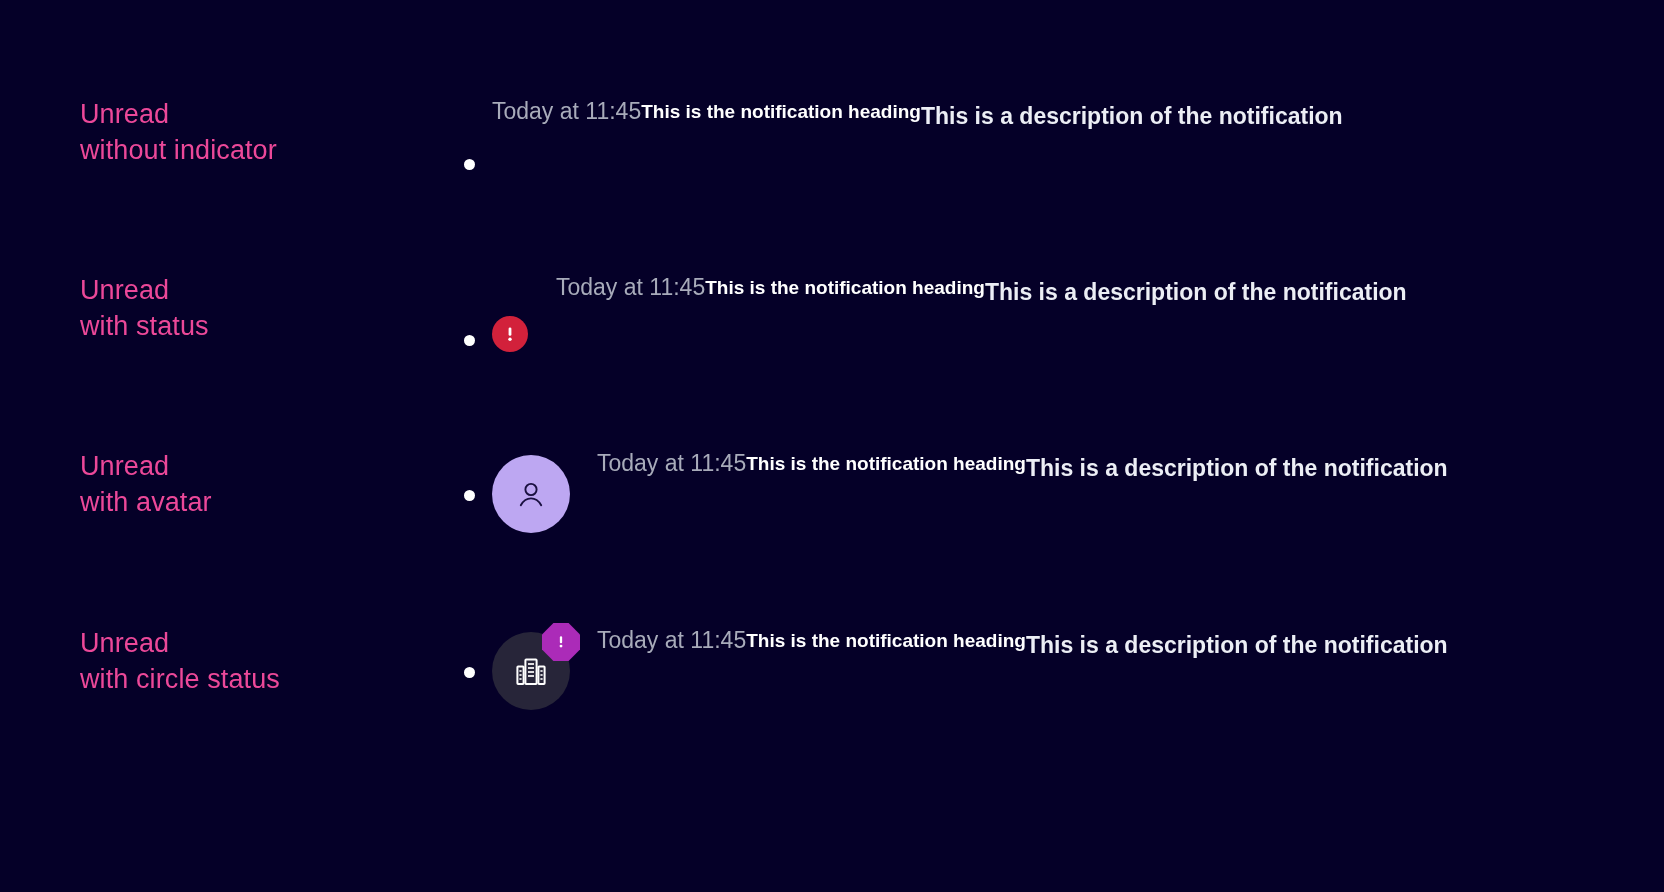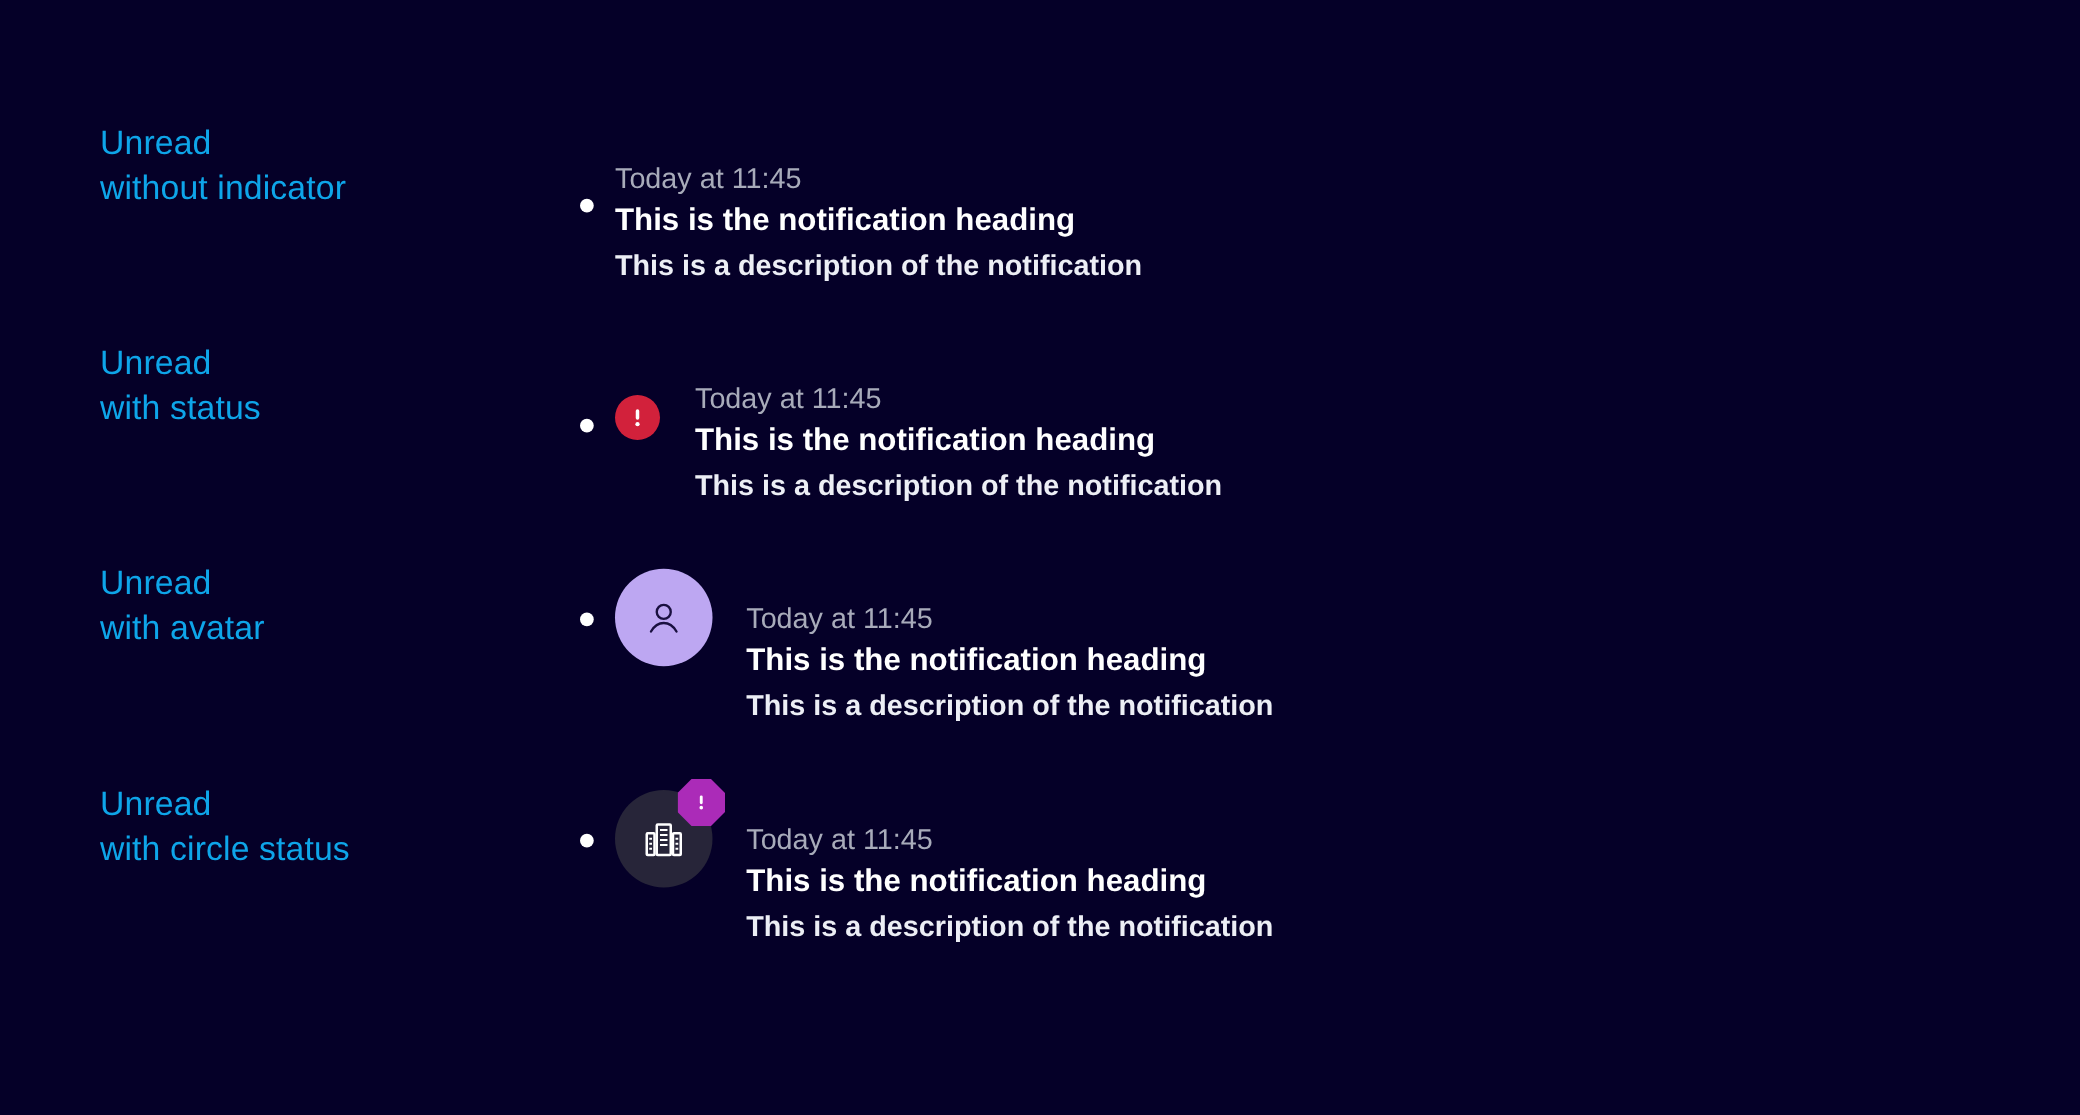--- a/index.html
+++ b/index.html
@@ -27,21 +27,21 @@
     display: flex;
     align-items: flex-start;
     left: 0;
     width: 1664px;
   }
 
   .row-label {
     width: 440px;
     padding-left: 80px;
     box-sizing: border-box;
-    color: #0ea5e9;
+    color: #ec4899;
     font-size: 27px;
     line-height: 36px;
     font-weight: 400;
     letter-spacing: 0.1px;
     white-space: pre-line;
     flex: 0 0 440px;
   }
 
   .notification {
     position: relative;
@@ -55,35 +55,34 @@
     width: 11px;
     height: 11px;
     border-radius: 50%;
     background: #ffffff;
     flex: 0 0 11px;
     margin-top: 6px;
   }
 
   .text-block {
     display: flex;
-    flex-direction: column;
-    margin-top: 31px;
+    flex-direction: row;
   }
 
   .timestamp {
     color: #a8abba;
     font-size: 23px;
     line-height: 30px;
     font-weight: 400;
     margin-bottom: 4px;
   }
 
   .heading {
     color: #ffffff;
-    font-size: 25px;
+    font-size: 19px;
     line-height: 31px;
     font-weight: 700;
   }
 
   .description {
     color: #eceef5;
     font-size: 23px;
     line-height: 31px;
     font-weight: 700;
     margin-top: 5px;

